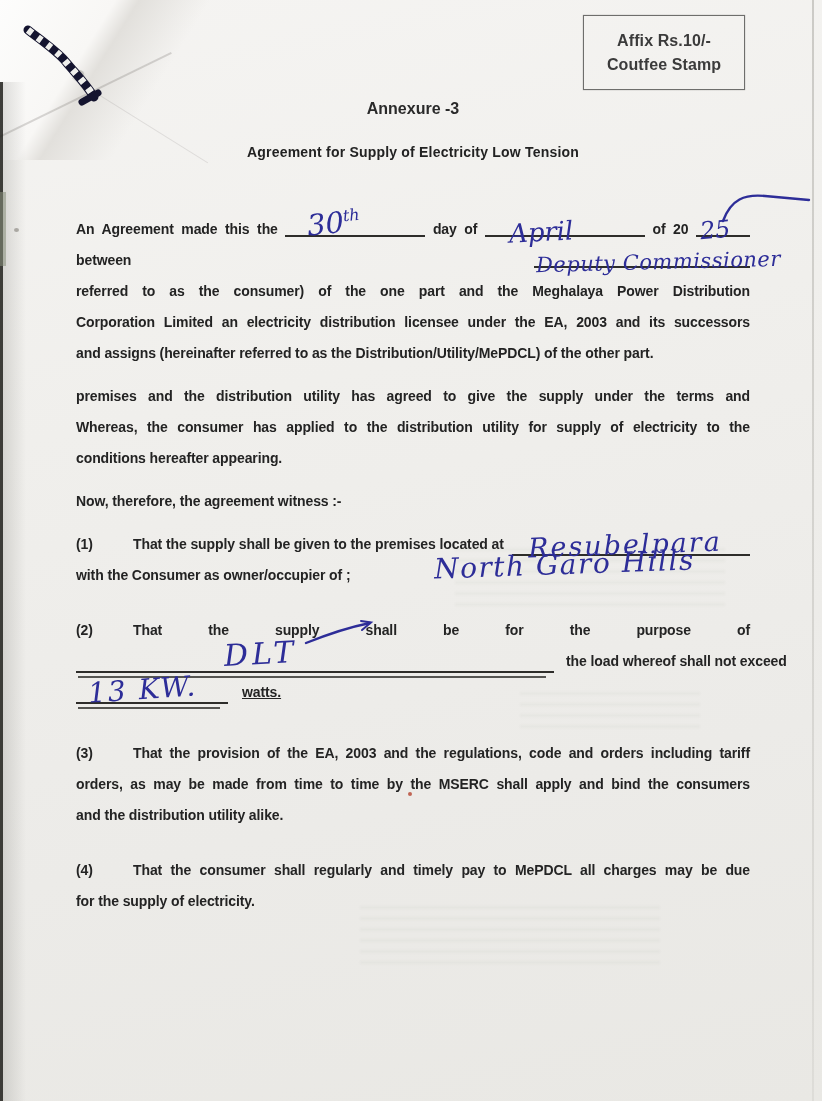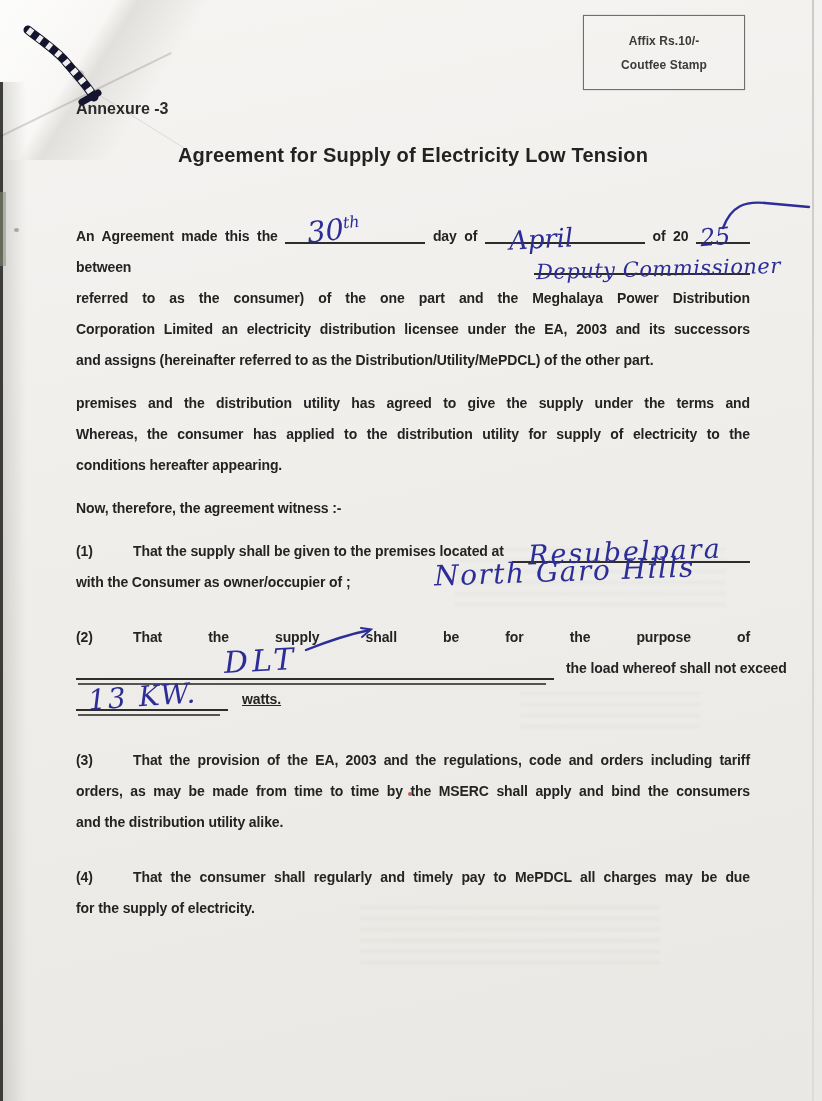--- a/index.html
+++ b/index.html
@@ -24,25 +24,25 @@
   .hole{position:absolute;left:74px;top:70px;width:10px;height:8px;border-radius:50%;
     background:rgba(60,58,52,.25);box-shadow:0 2px 3px rgba(60,58,52,.25);}
   .smudge{position:absolute;filter:blur(1.2px);opacity:.5;
     background:repeating-linear-gradient(0deg,rgba(118,128,104,.10) 0 3px,transparent 3px 11px);}
   .speck-red{position:absolute;width:4px;height:4px;border-radius:50%;background:#b5442e;opacity:.8;}
   .speck-gray{position:absolute;width:5px;height:4px;border-radius:50%;background:#6d6a62;opacity:.5;}
   
   .stamp{position:absolute;left:583px;top:15px;width:160px;height:73px;
     border:1.5px solid #6e6e6c;box-shadow:0 0 1px rgba(90,90,88,.6);
     display:flex;flex-direction:column;justify-content:center;text-align:center;}
-  .stamp div{font-size:12px;font-weight:700;color:#3b3b3b;line-height:24px;letter-spacing:.1px;}
+  .stamp div{font-size:16px;font-weight:700;color:#3b3b3b;line-height:24px;letter-spacing:.1px;}
   
   .content{position:absolute;left:76px;top:0;width:674px;}
-  .h-annexure{margin-top:100px;text-align:left;font-size:16px;font-weight:700;color:#2a2a2a;}
-  .h-title{margin-top:26px;text-align:center;font-size:20px;font-weight:700;color:#222;letter-spacing:.2px;}
+  .h-annexure{margin-top:100px;text-align:center;font-size:16px;font-weight:700;color:#2a2a2a;}
+  .h-title{margin-top:26px;text-align:center;font-size:14px;font-weight:700;color:#222;letter-spacing:.2px;}
   .ln{line-height:31px;font-size:14px;font-weight:700;letter-spacing:-.1px;white-space:nowrap;color:#232323;}
   .just{text-align:justify;text-align-last:justify;}
   .row{display:flex;line-height:31px;font-size:14px;font-weight:700;letter-spacing:-.1px;white-space:nowrap;}
   .num{flex:none;width:57px;}
   .rtext{flex:none;}
   .rjust{flex:1;text-align:justify;text-align-last:justify;white-space:nowrap;}
   .para1{margin-top:54px;}
   .note{margin-top:34px;}
   .whereas{margin-top:12px;}
   .witness{margin-top:12px;}

